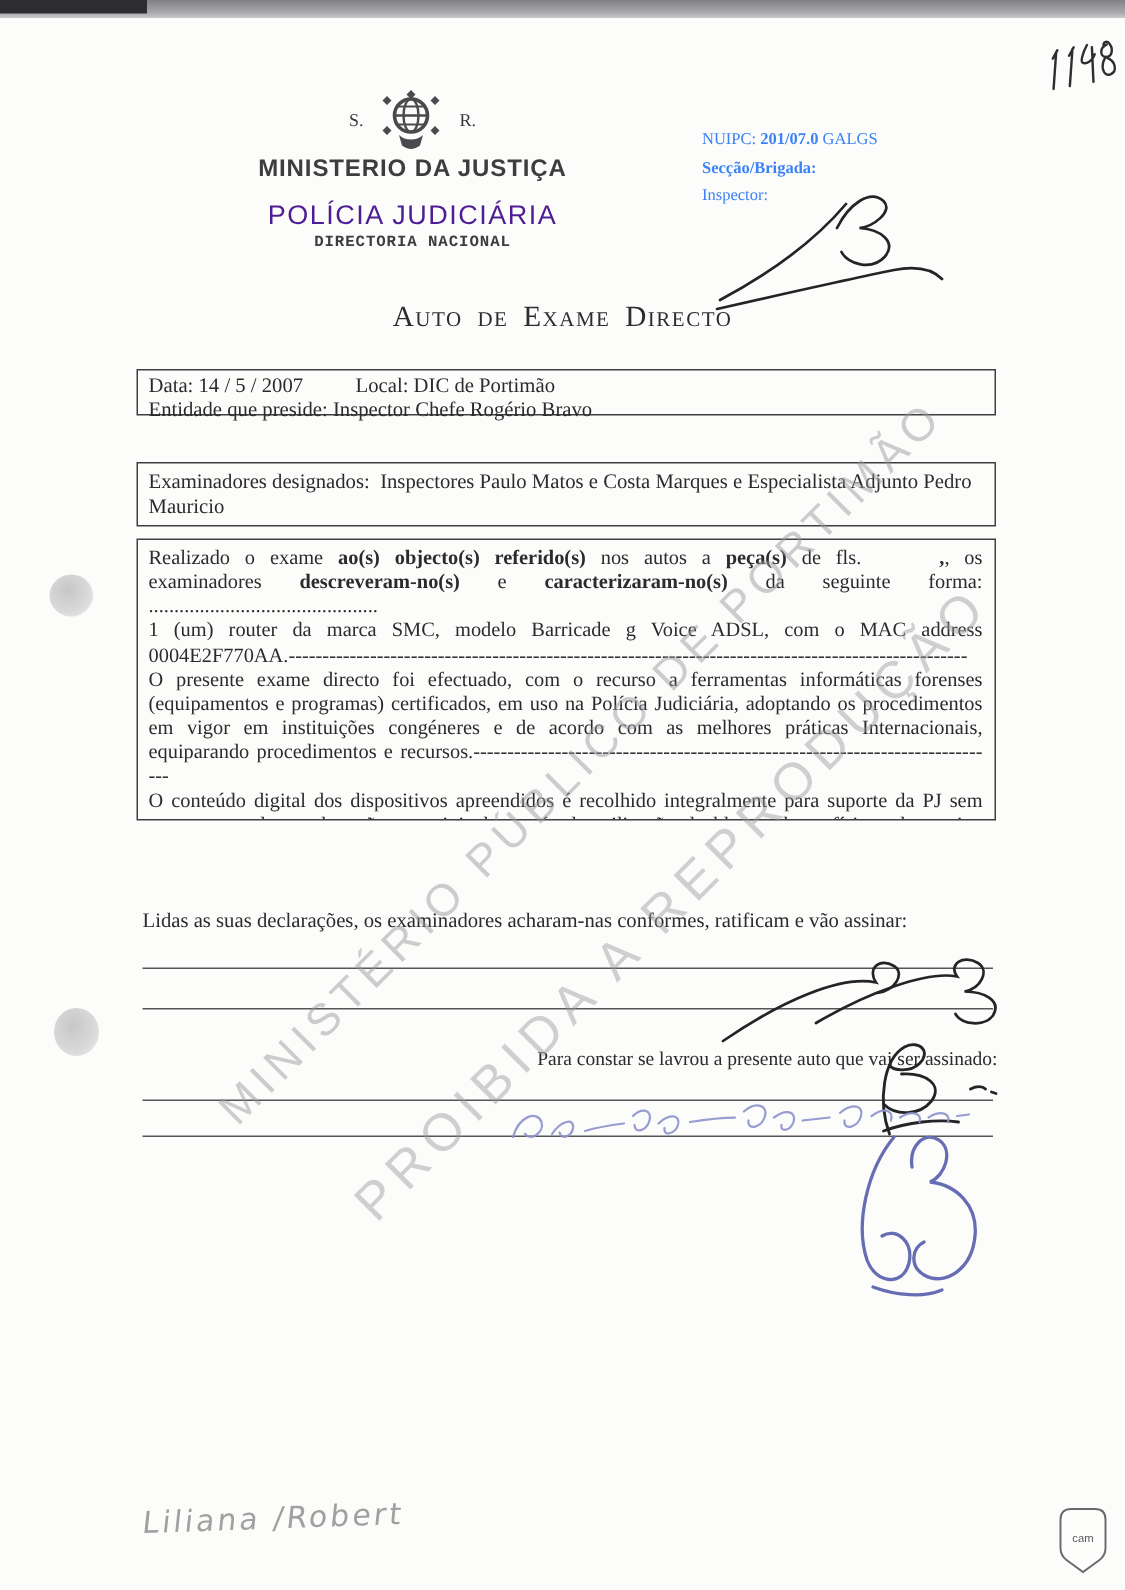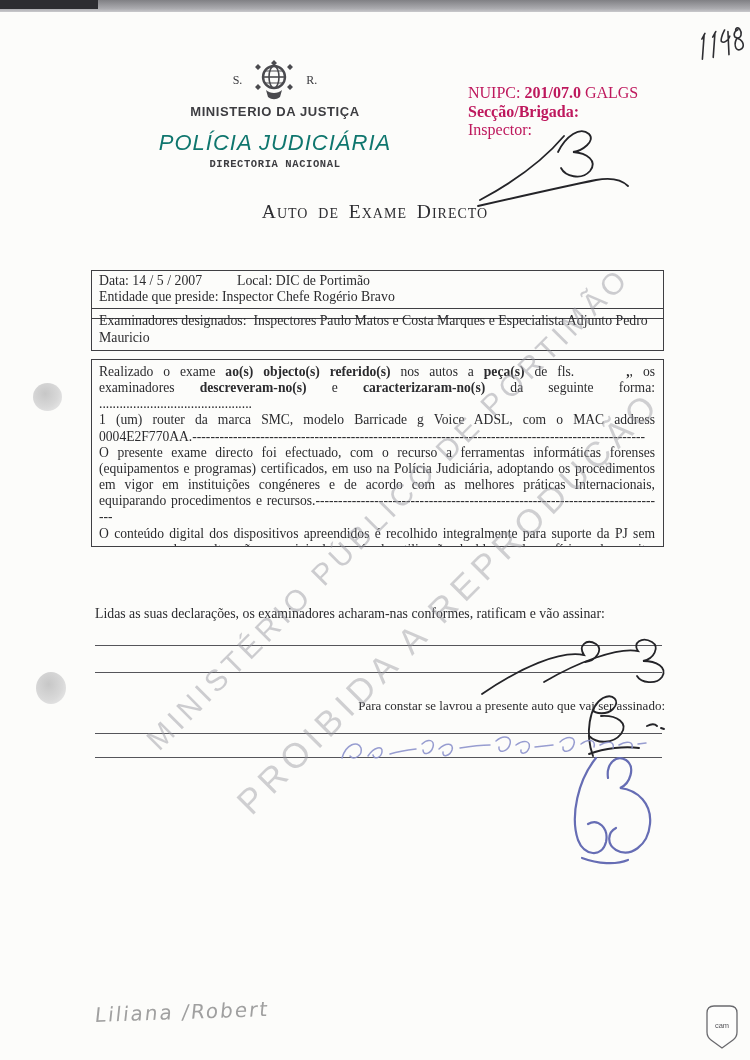--- a/index.html
+++ b/index.html
@@ -16,35 +16,35 @@
   
   .hole { position:absolute; border-radius:50%;
     background:radial-gradient(ellipse at 42% 38%, #c7c7c7 0%, #d8d8d8 55%, #eeeeee 100%); }
   .hole.h1 { left:33px; top:383px; width:29px; height:28px; }
   .hole.h2 { left:36px; top:672px; width:30px; height:32px; }
 
   
   .crest-wrap { position:absolute; left:150px; top:60px; width:250px; text-align:center; }
   .crest-row { display:flex; align-items:center; justify-content:center; gap:10px; }
   .crest-sr { font-size:12px; color:#3a3a3e; }
-  .ministry { margin-top:4px; font-family:"Liberation Sans", sans-serif; font-weight:bold; font-size:13px; letter-spacing:.6px; color:#3d3d41; }
-  .police { margin-top:11px; font-family:"Liberation Sans", sans-serif; font-size:22px; letter-spacing:1px; color:#0f766e;font-style:italic; }
+  .ministry { margin-top:4px; font-family:"Liberation Sans", sans-serif; font-weight:bold; font-size:16px; letter-spacing:.6px; color:#3d3d41; }
+  .police { margin-top:11px; font-family:"Liberation Sans", sans-serif; font-size:18px; letter-spacing:1px; color:#4c1d95; }
   .directorate { margin-top:2px; font-family:Liberation Mono, monospace; font-weight:bold; font-size:10.5px; letter-spacing:.6px; color:#3d3d41; }
 
-  .refblock { position:absolute; left:468px; top:84px; font-size:16px; line-height:18.5px; color:#be185d; }
+  .refblock { position:absolute; left:468px; top:84px; font-size:11px; line-height:18.5px; color:#3b82f6; }
   .refblock .bold { font-weight:bold; }
 
   .handnum { position:absolute; left:694px; top:24px; }
 
   .doc-title { position:absolute; left:0; top:201px; width:750px; text-align:center;
     font-variant:small-caps; font-size:19.5px; letter-spacing:1px; word-spacing:4px; color:#2d2d31; }
 
   
   .box { position:absolute; left:91px; width:573px; border:1.5px solid #3f3f43; background:transparent; }
-  .box1 { top:246px; height:49px; padding:2px 7px 0 7px; font-size:13.8px; line-height:15.8px;margin-top:24px; }
+  .box1 { top:246px; height:31px; padding:2px 7px 0 7px; font-size:13.8px; line-height:15.8px; }
   .box2 { top:308px; height:43px; padding:3px 7px 12px 7px; font-size:13.8px; line-height:17px; }
   .box3 { top:359px; height:188px; padding:4px 8px 0 7px; font-size:13.6px; line-height:16.15px; text-align:justify; overflow:hidden; }
   .b { font-weight:bold; }
   .fls-gap { display:inline-block; width:52px; }
   .gap28 { display:inline-block; width:28px; }
 
   .closing1 { position:absolute; left:95px; top:606px; width:570px; font-size:13.8px; }
   .closing2 { position:absolute; left:95px; top:698px; width:570px; font-size:13px;text-align:right; }
 
   .sig-line { position:absolute; left:95px; width:567px; border-top:1.4px solid #55555a; }

